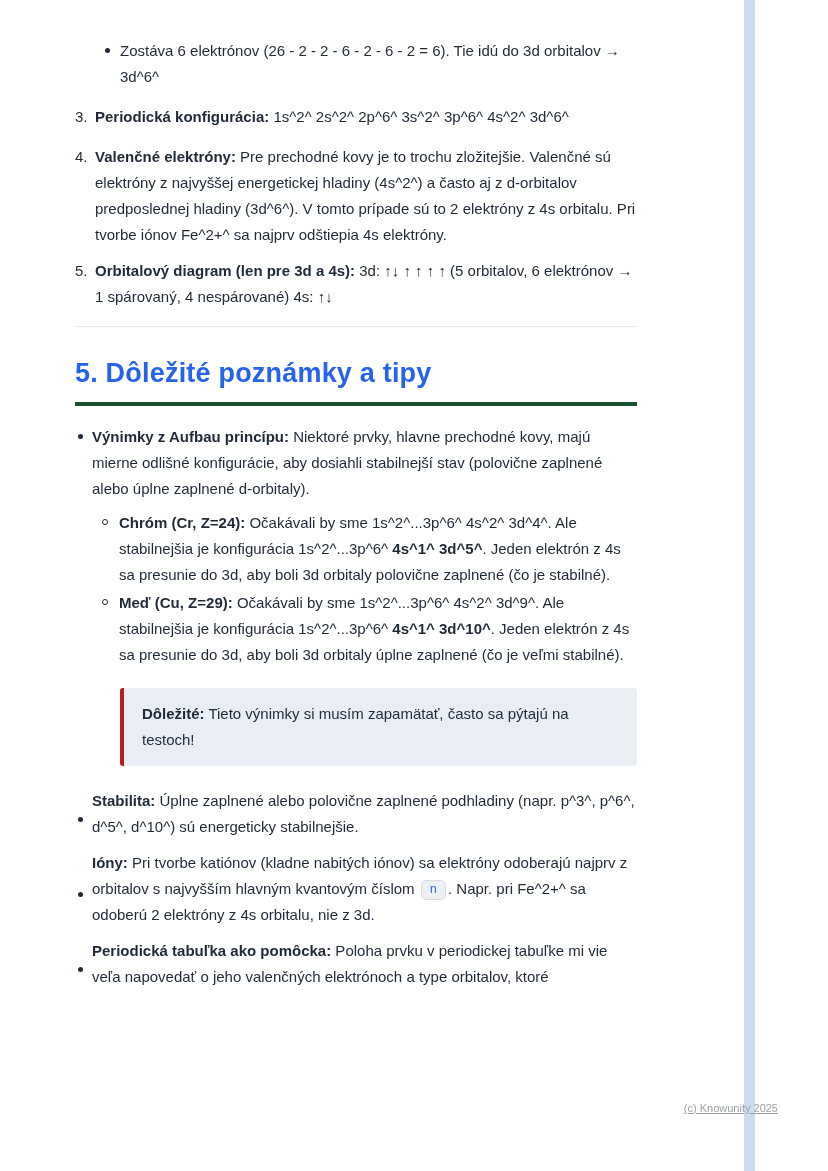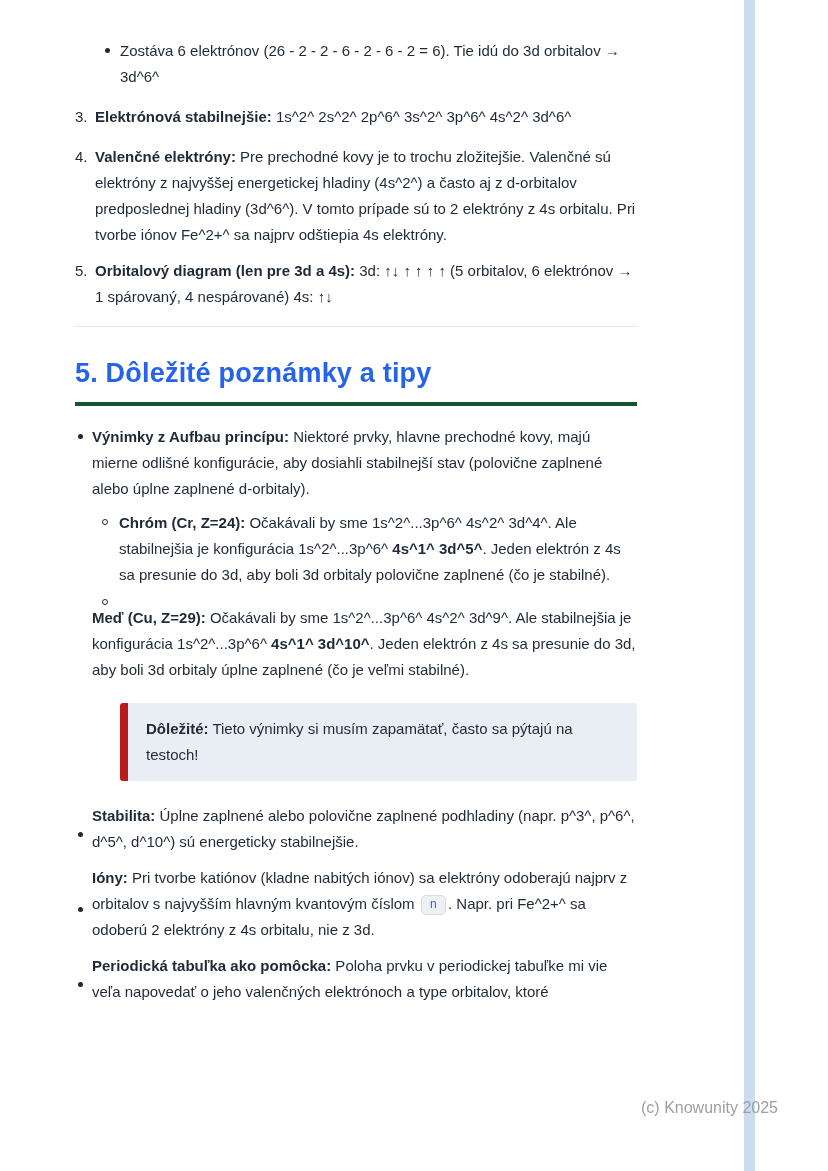--- a/index.html
+++ b/index.html
@@ -1,19 +1,19 @@
 <!DOCTYPE html>
 <html><head>
 <meta charset="utf-8">
 <style>
   html,body{margin:0;padding:0;background:#ffffff;}
   body{font-family:"Liberation Sans","DejaVu Sans",sans-serif;}
   .page{position:relative;width:828px;height:1171px;background:#ffffff;overflow:hidden;border-radius:25px;}
   .strip{position:absolute;left:744px;top:0;width:11px;height:1171px;background:#cbdcf0;z-index:1;}
-  .watermark{position:absolute;top:1101px;right:50px;font-size:16px;line-height:14px;color:#9aa0a6;z-index:2;}
+  .watermark{position:absolute;top:1101px;right:50px;font-size:11px;line-height:14px;color:#9aa0a6;z-index:2;text-decoration:underline;}
   .content{position:absolute;left:75px;top:38px;width:562px;color:#1f2937;font-size:15px;line-height:26px;z-index:0;}
 
   .li{display:flex;align-items:flex-start;}
   .t{flex:1 1 auto;min-width:0;}
   .b{font-weight:700;}
   .i{font-style:italic;}
 
   
   .disc{flex:0 0 auto;width:5px;height:5px;border-radius:50%;background:#1f2937;margin:10px 10px 0 0;}
   .ring{flex:0 0 auto;width:6px;height:6px;border:1.5px solid #1f2937;border-radius:50%;background:transparent;margin:9px 10px 0 0;box-sizing:border-box;}
@@ -33,24 +33,24 @@
   h2.section-heading{margin:28px 0 0 0;font-size:27px;line-height:36px;font-weight:700;color:#2563eb;
     padding-bottom:11px;border-bottom:4px solid #14532d;letter-spacing:0.2px;}
 
   
   .notes{margin-top:18px;}
   .note{margin-top:0;}
   .note + .note{margin-top:10px;align-items:center;}
   .note > .m.disc{margin-left:3px;margin-right:9px;}
   .subs{margin-top:3px;}
   .sub{margin-top:8px;}
-  .sub + .sub{margin-top:2px;flex-direction:column;}
+  .sub + .sub{margin-top:2px;}
   .sub .ring{margin-left:10px;margin-right:11px;}
 
-  .callout{margin:20px 0 12px 28px;background:#e9eef5;border-left:8px solid #b91c1c;
+  .callout{margin:20px 0 12px 28px;background:#e9eef5;border-left:4px solid #b91c1c;
     padding:13px 18px;border-radius:3px;}
 
   .code{display:inline-block;font-family:"Liberation Mono","DejaVu Sans Mono",monospace;
     font-size:12px;line-height:16px;padding:1px 8px;background:#eef1f4;border:1px solid #d7dce2;
     border-radius:5px;color:#2563eb;vertical-align:1px;margin:0 2px;}
 </style>
 </head>
 <body>
 
 <div class="page">
@@ -60,21 +60,21 @@
   <div class="content">
 
     <div class="li intro-bullet">
       <span class="m disc"></span>
       <div class="t">Zostáva 6 elektrónov (26 - 2 - 2 - 6 - 2 - 6 - 2 = 6). Tie idú do 3d orbitalov → 3d^6^</div>
     </div>
 
     <div class="li num-item gap-lg">
       <span class="m nm">3.</span>
       <div class="t">
-        <span class="b">Elektrónová stabilnejšie:</span><span> 1s^2^ 2s^2^ 2p^6^ 3s^2^ 3p^6^ 4s^2^ 3d^6^</span>
+        <span class="b">Periodická konfigurácia:</span><span> 1s^2^ 2s^2^ 2p^6^ 3s^2^ 3p^6^ 4s^2^ 3d^6^</span>
       </div>
     </div>
 
     <div class="li num-item gap-lg">
       <span class="m nm">4.</span>
       <div class="t">
         <span class="b">Valenčné elektróny:</span><span> Pre prechodné kovy je to trochu zložitejšie. Valenčné sú elektróny z najvyššej energetickej hladiny (4s^2^) a často aj z d-orbitalov predposlednej hladiny (3d^6^). V tomto prípade sú to 2 elektróny z 4s orbitalu. Pri tvorbe iónov Fe^2+^ sa najprv odštiepia 4s elektróny.</span>
       </div>
     </div>
 

